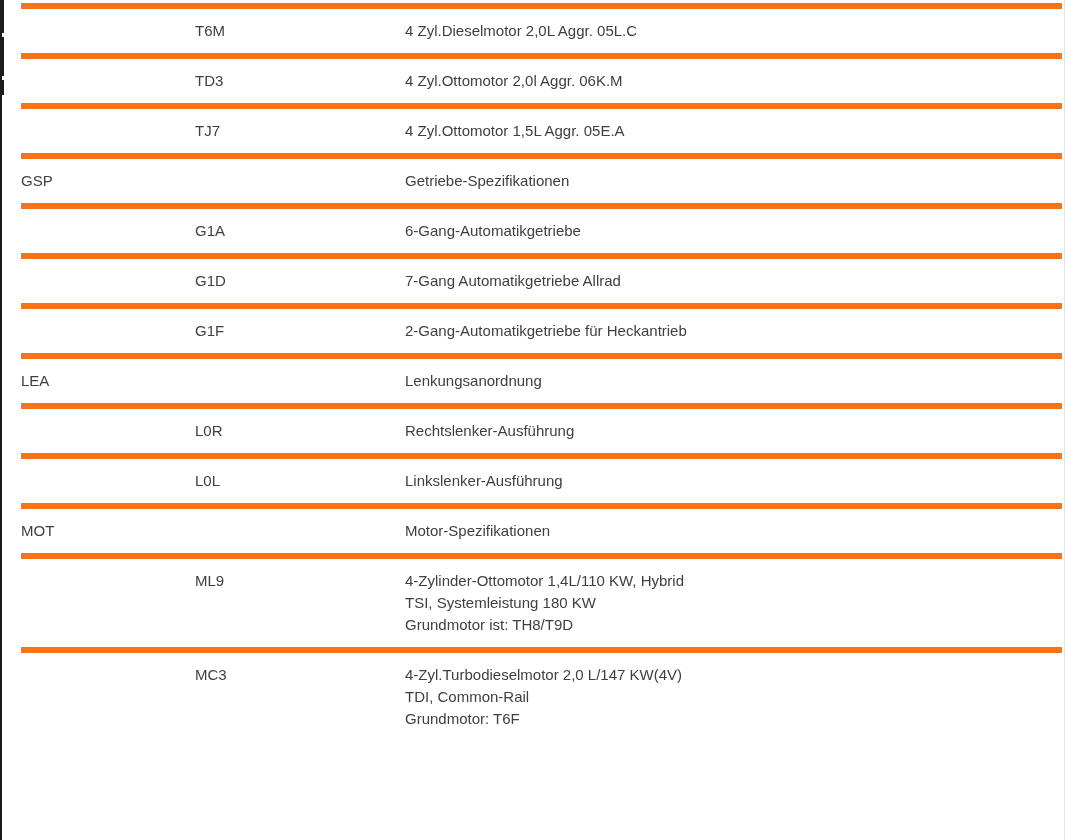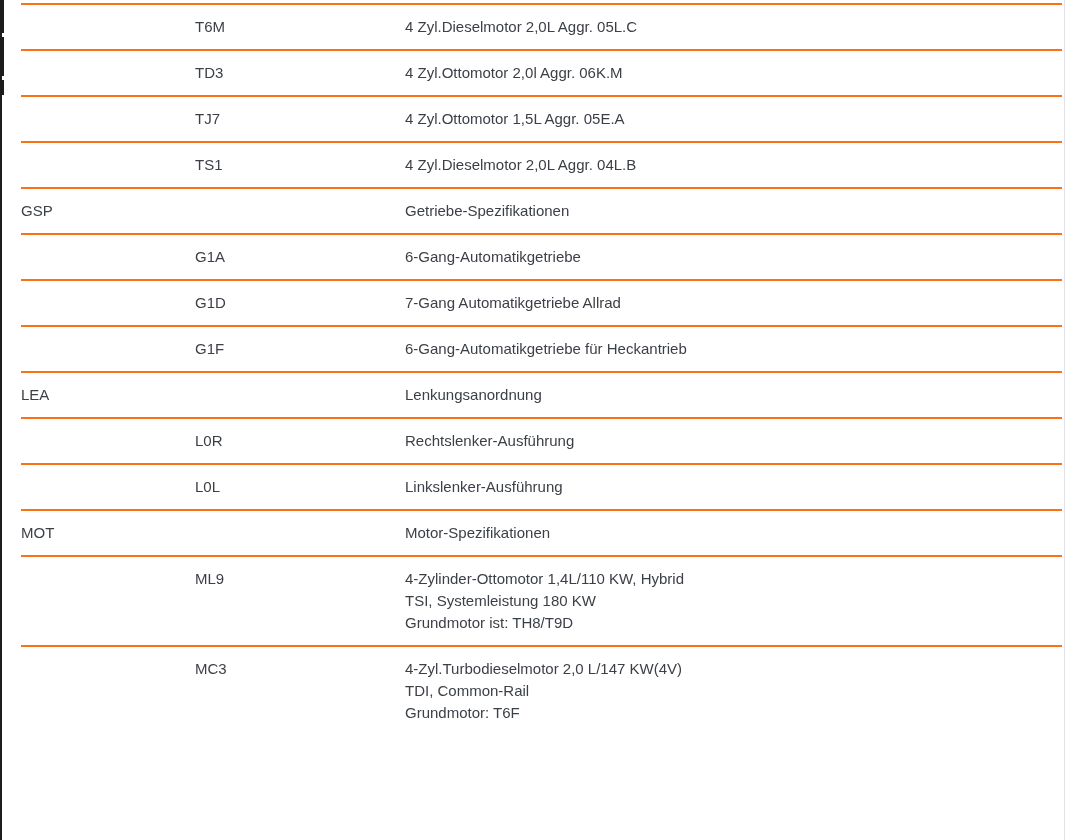--- a/index.html
+++ b/index.html
@@ -48,21 +48,21 @@
   }
   table.pr-table {
     border-collapse: collapse;
     table-layout: fixed;
     width: 100%;
     font-size: 15px;
     line-height: 22px;
     color: #3b3f46;
   }
   table.pr-table td {
-    border-top: 2px solid #f97316;
+    border-top: 6px solid #f97316;
     padding: 11px 0;
     vertical-align: top;
     white-space: normal;
     overflow: hidden;
   }
   td.group-code-cell { padding-left: 10px; }
   col.c-group { width: 174px; }
   col.c-code  { width: 210px; }
 </style>
 </head>
@@ -99,27 +99,20 @@
             </td>
   </tr>
           <tr>
     <td class="group-code-cell"><span></span></td>
     <td class="code-cell"><span>TJ7</span></td>
     <td class="description-cell">
               <div>4 Zyl.Ottomotor 1,5L Aggr. 05E.A</div>
             </td>
   </tr>
           <tr>
-    <td class="group-code-cell"><span></span></td>
-    <td class="code-cell"><span>TS1</span></td>
-    <td class="description-cell">
-              <div>4 Zyl.Dieselmotor 2,0L Aggr. 04L.B</div>
-            </td>
-  </tr>
-          <tr>
     <td class="group-code-cell"><span>GSP</span></td>
     <td class="code-cell"><span></span></td>
     <td class="description-cell">
               <div>Getriebe-Spezifikationen</div>
             </td>
   </tr>
           <tr>
     <td class="group-code-cell"><span></span></td>
     <td class="code-cell"><span>G1A</span></td>
     <td class="description-cell">
@@ -130,21 +123,21 @@
     <td class="group-code-cell"><span></span></td>
     <td class="code-cell"><span>G1D</span></td>
     <td class="description-cell">
               <div>7-Gang Automatikgetriebe Allrad</div>
             </td>
   </tr>
           <tr>
     <td class="group-code-cell"><span></span></td>
     <td class="code-cell"><span>G1F</span></td>
     <td class="description-cell">
-              <div>6-Gang-Automatikgetriebe für Heckantrieb</div>
+              <div>2-Gang-Automatikgetriebe für Heckantrieb</div>
             </td>
   </tr>
           <tr>
     <td class="group-code-cell"><span>LEA</span></td>
     <td class="code-cell"><span></span></td>
     <td class="description-cell">
               <div>Lenkungsanordnung</div>
             </td>
   </tr>
           <tr>

